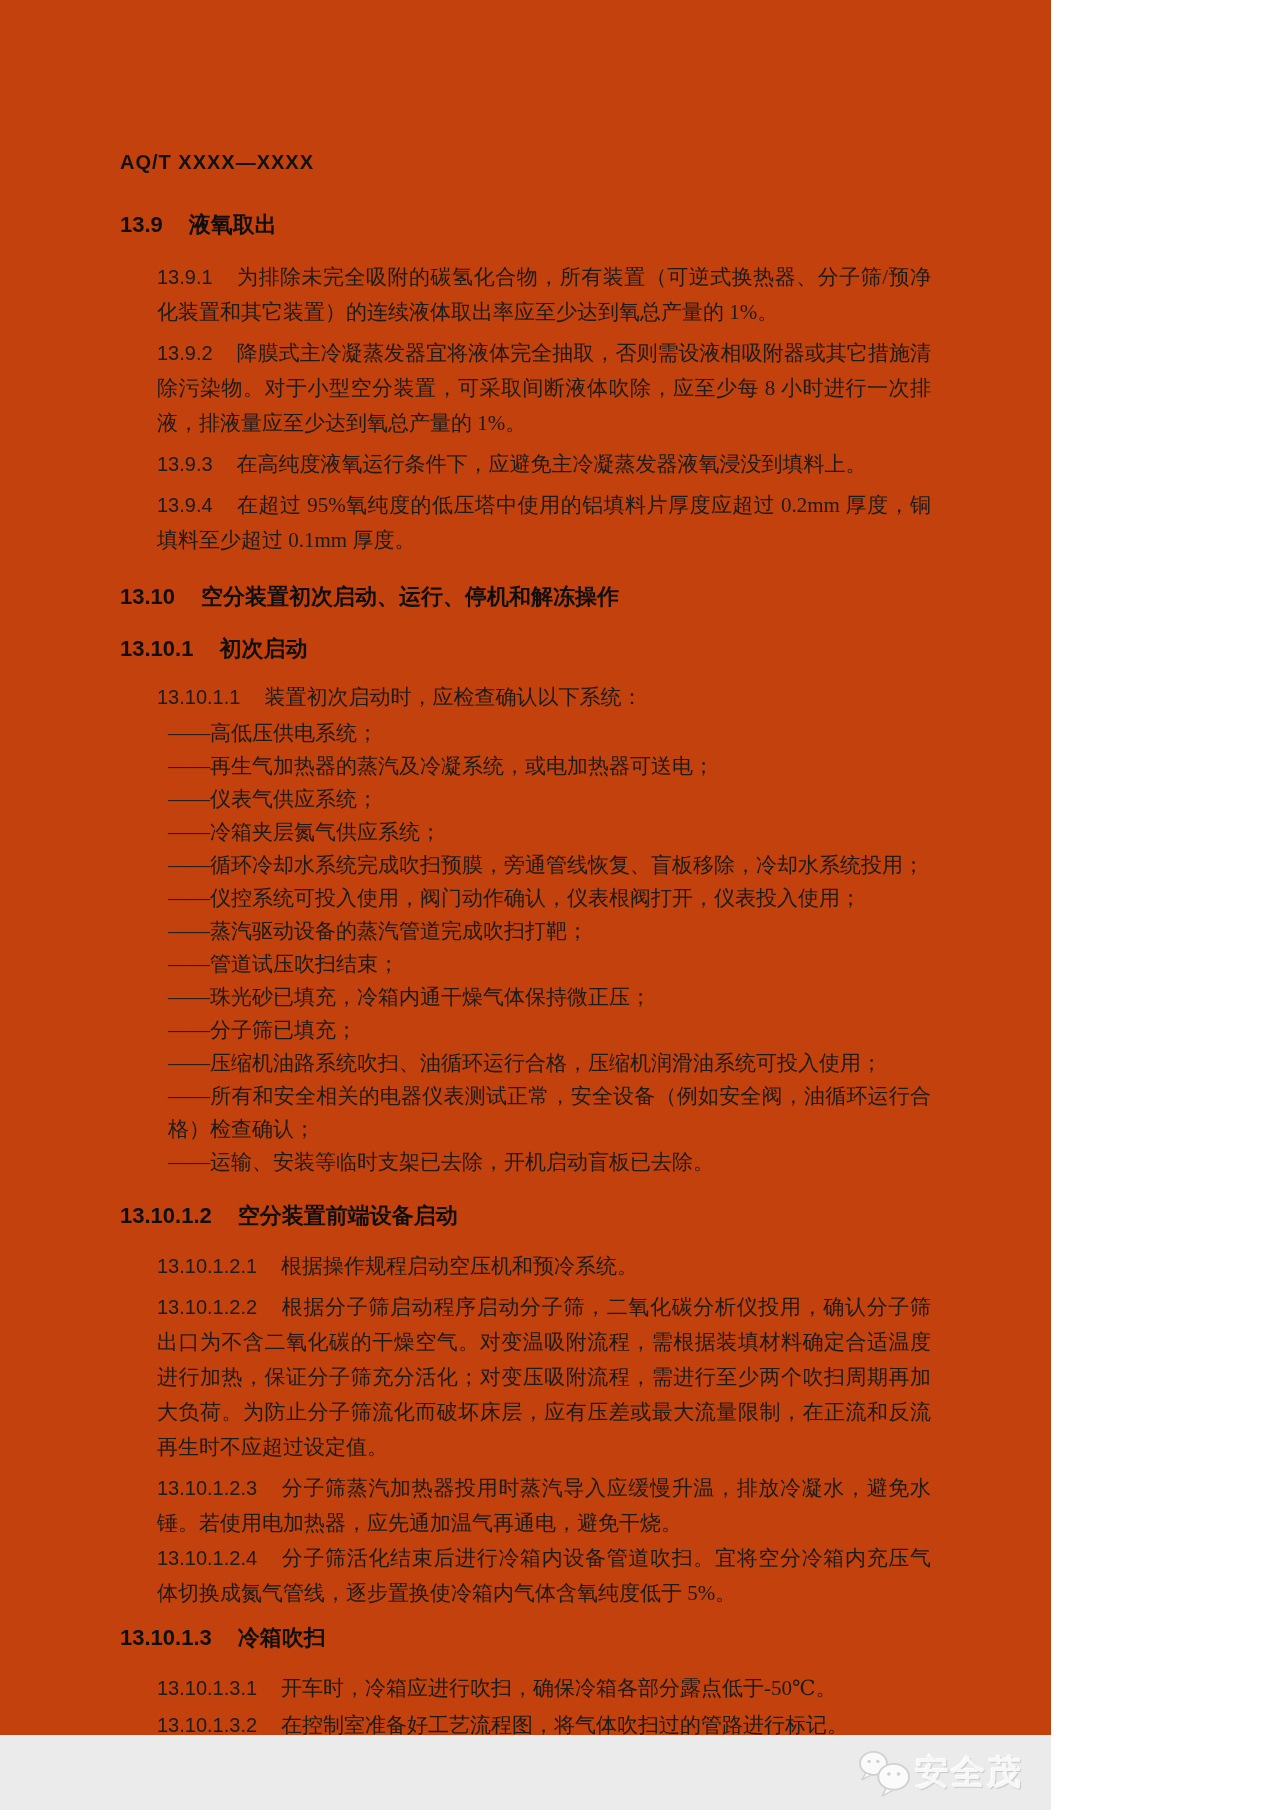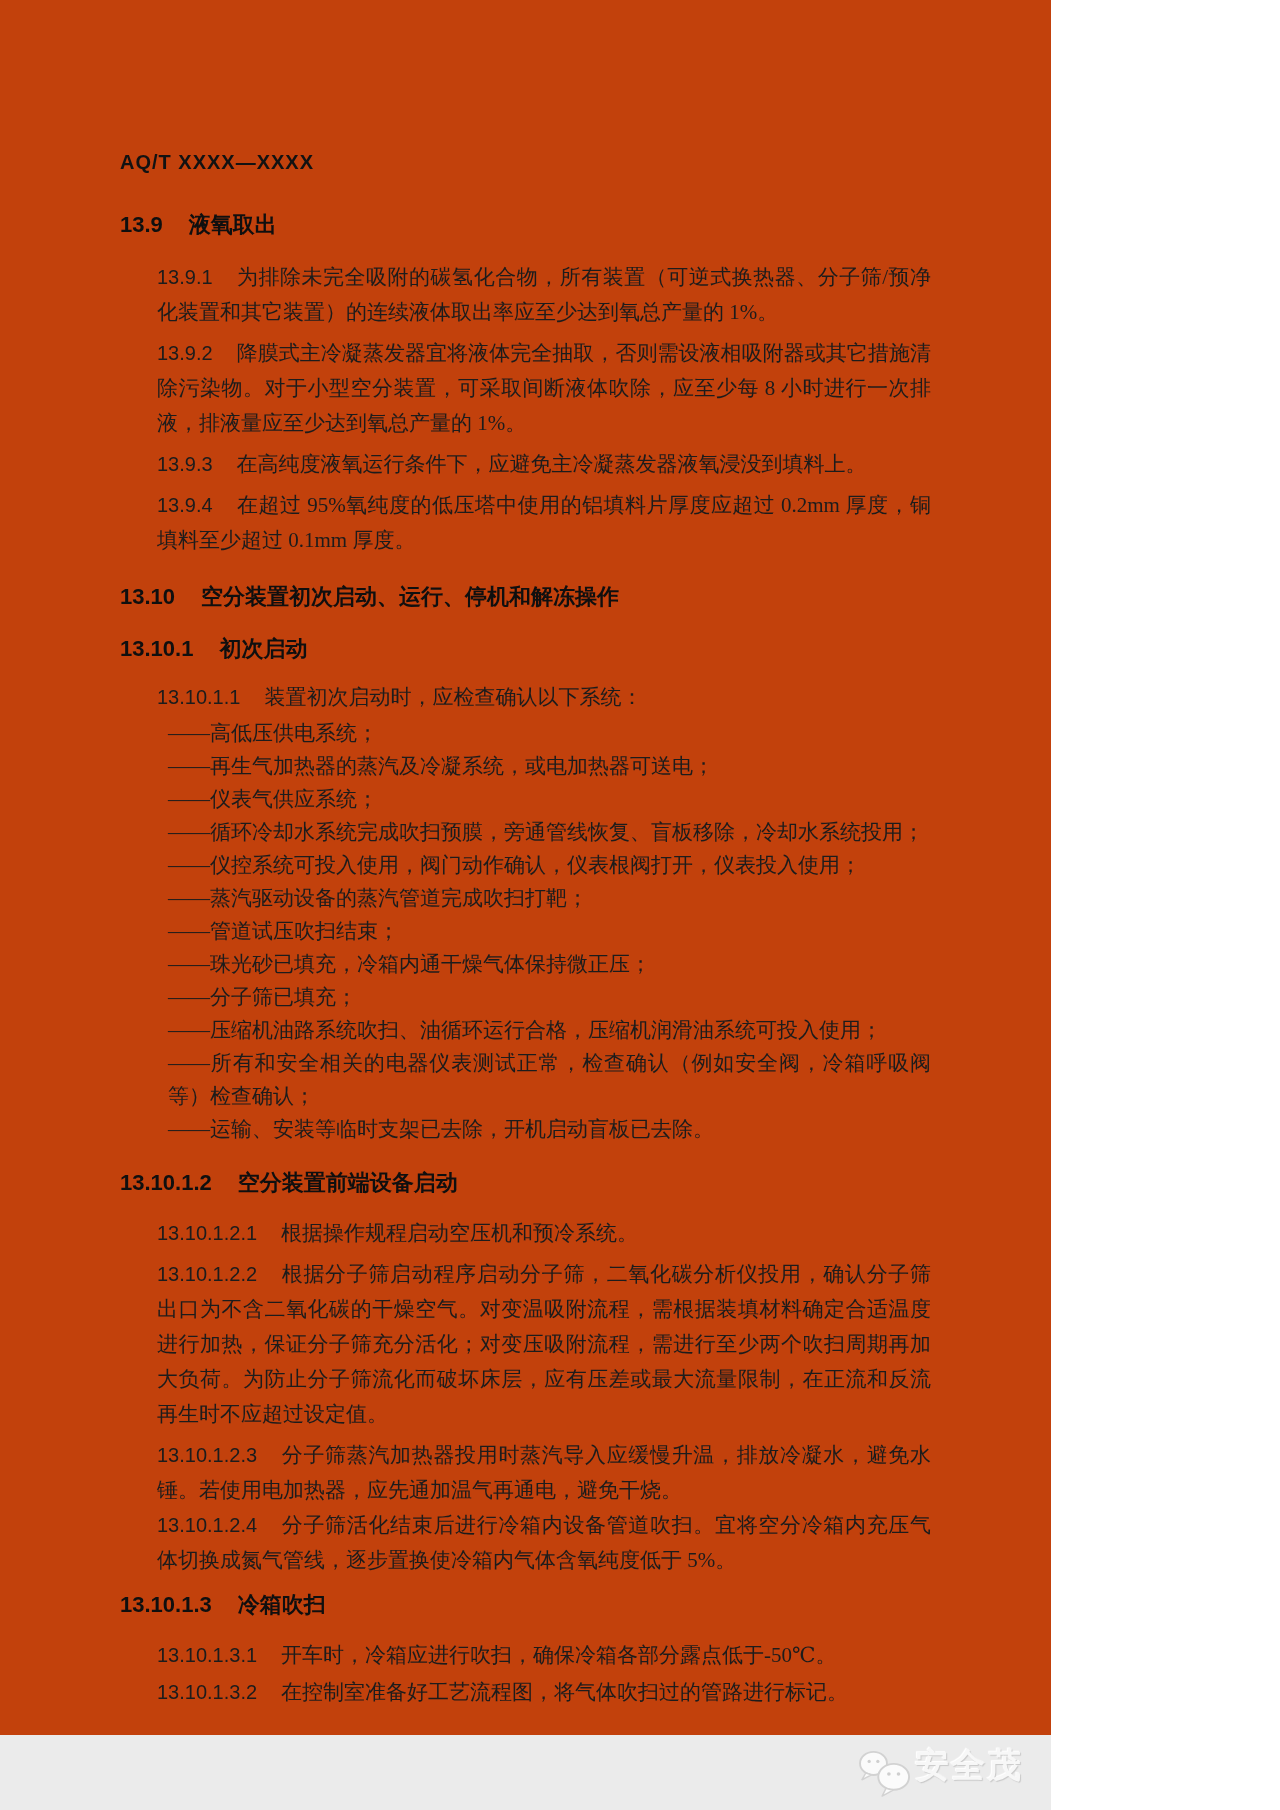--- a/index.html
+++ b/index.html
@@ -78,21 +78,21 @@
     position: absolute;
     left: 0; right: 0; bottom: 0;
     height: 75px;
     background: #ebebeb;
     display: flex;
     align-items: center;
     justify-content: flex-end;
     padding-right: 28px;
     box-sizing: border-box;
   }
-  .watermark { display: flex; align-items: flex-start; }
+  .watermark { display: flex; align-items: center; }
   .wm-text {
     font-family: "Liberation Sans", "DejaVu Sans", sans-serif;
     font-weight: 700;
     font-size: 34px;
     color: #f7f7f7;
     text-shadow: 1px 1px 1px #c9c9c9, -1px -1px 1px #ffffff;
     letter-spacing: 2px;
   }
   .wm-icon svg { display: block; }
 </style>
@@ -133,28 +133,29 @@
     </div>
 
     <div class="p p-lead">
       <span class="num">13.10.1.1</span><span>装置初次启动时，应检查确认以下系统：</span>
     </div>
 
     <div class="checklist">
       <div class="li">——高低压供电系统；</div>
       <div class="li">——再生气加热器的蒸汽及冷凝系统，或电加热器可送电；</div>
       <div class="li">——仪表气供应系统；</div>
+      <div class="li">——冷箱夹层氮气供应系统；</div>
       <div class="li">——循环冷却水系统完成吹扫预膜，旁通管线恢复、盲板移除，冷却水系统投用；</div>
       <div class="li">——仪控系统可投入使用，阀门动作确认，仪表根阀打开，仪表投入使用；</div>
       <div class="li">——蒸汽驱动设备的蒸汽管道完成吹扫打靶；</div>
       <div class="li">——管道试压吹扫结束；</div>
       <div class="li">——珠光砂已填充，冷箱内通干燥气体保持微正压；</div>
       <div class="li">——分子筛已填充；</div>
       <div class="li">——压缩机油路系统吹扫、油循环运行合格，压缩机润滑油系统可投入使用；</div>
-      <div class="li">——所有和安全相关的电器仪表测试正常，检查确认（例如安全阀，冷箱呼吸阀等）检查确认；</div>
+      <div class="li">——所有和安全相关的电器仪表测试正常，安全设备（例如安全阀，油循环运行合格）检查确认；</div>
       <div class="li">——运输、安装等临时支架已去除，开机启动盲板已去除。</div>
     </div>
 
     <div class="h3 h-13-10-1-2">
       <span class="num">13.10.1.2</span><span>空分装置前端设备启动</span>
     </div>
 
     <div class="p p-13-10-1-2-1">
       <span class="num">13.10.1.2.1</span><span>根据操作规程启动空压机和预冷系统。</span>
     </div>

